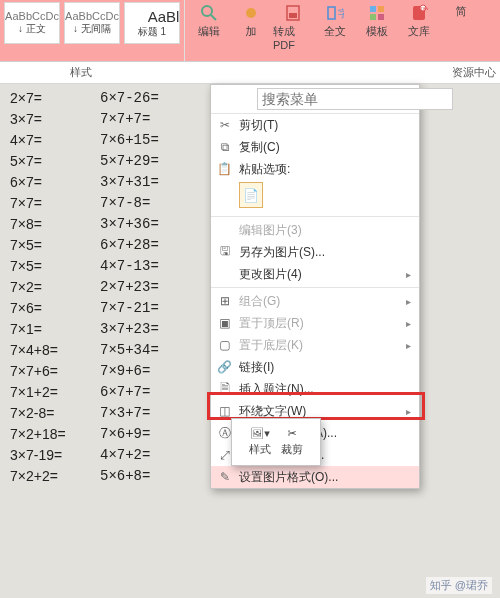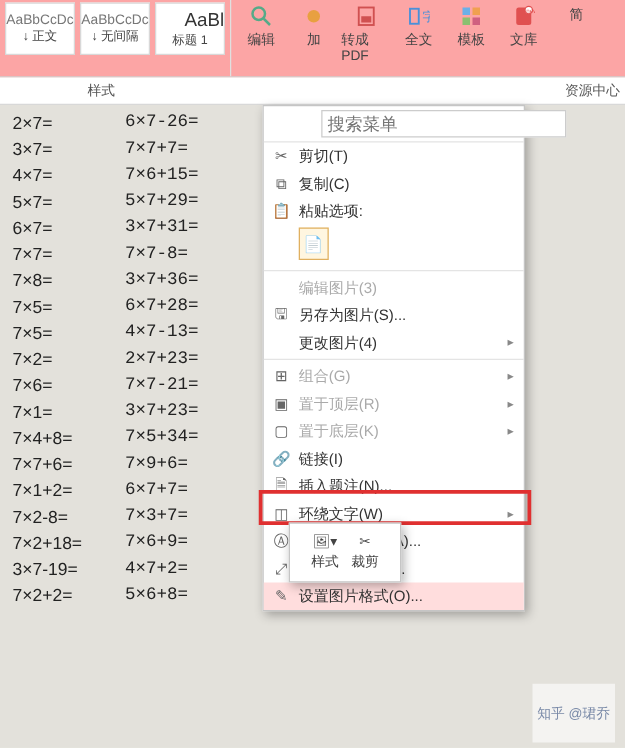--- a/index.html
+++ b/index.html
@@ -28,21 +28,21 @@
   .mi.disabled { color:#aaa; }
   .mi .mico { width:16px; height:16px; display:flex; align-items:center; justify-content:center; font-size:12px; color:#666; }
   .mi .arrow { margin-left:auto; font-size:10px; color:#888; }
   .mi.sel { background:#fdd; }
   .sep { height:1px; background:#e4e4e4; margin:2px 0; }
   .paste-opt { padding:2px 6px 6px 28px; }
   .paste-opt .clip { width:24px; height:26px; border:1px solid #e0b060; background:#fff6e0; display:flex; align-items:center; justify-content:center; font-size:13px; color:#c08020;}
   .redbox { position:absolute; border:3px solid #e03030; pointer-events:none; }
   .mini-toolbar { position:absolute; top:418px; left:231px; width:90px; height:48px; background:#fff; border:1px solid #c5c5c5; box-shadow:2px 3px 8px rgba(0,0,0,.3); display:flex; align-items:center; justify-content:center; gap:10px; font-size:11px; color:#444;}
   .mini-toolbar .col { display:flex; flex-direction:column; align-items:center; gap:2px;}
-  .watermark { position:absolute; right:8px; bottom:4px; font-size:11px; color:#7a8aa8; background:rgba(255,255,255,.6); padding:16px 4px;}
+  .watermark { position:absolute; right:8px; bottom:4px; font-size:11px; color:#7a8aa8; background:rgba(255,255,255,.6); padding:1px 4px;}
   svg { display:block; }
 </style>
 </head>
 <body>
 
 <div class="ribbon">
   <div class="styles-group">
     <div class="style-box">
         <span class="prev">AaBbCcDc</span>
         <span>↓ 正文</span>

